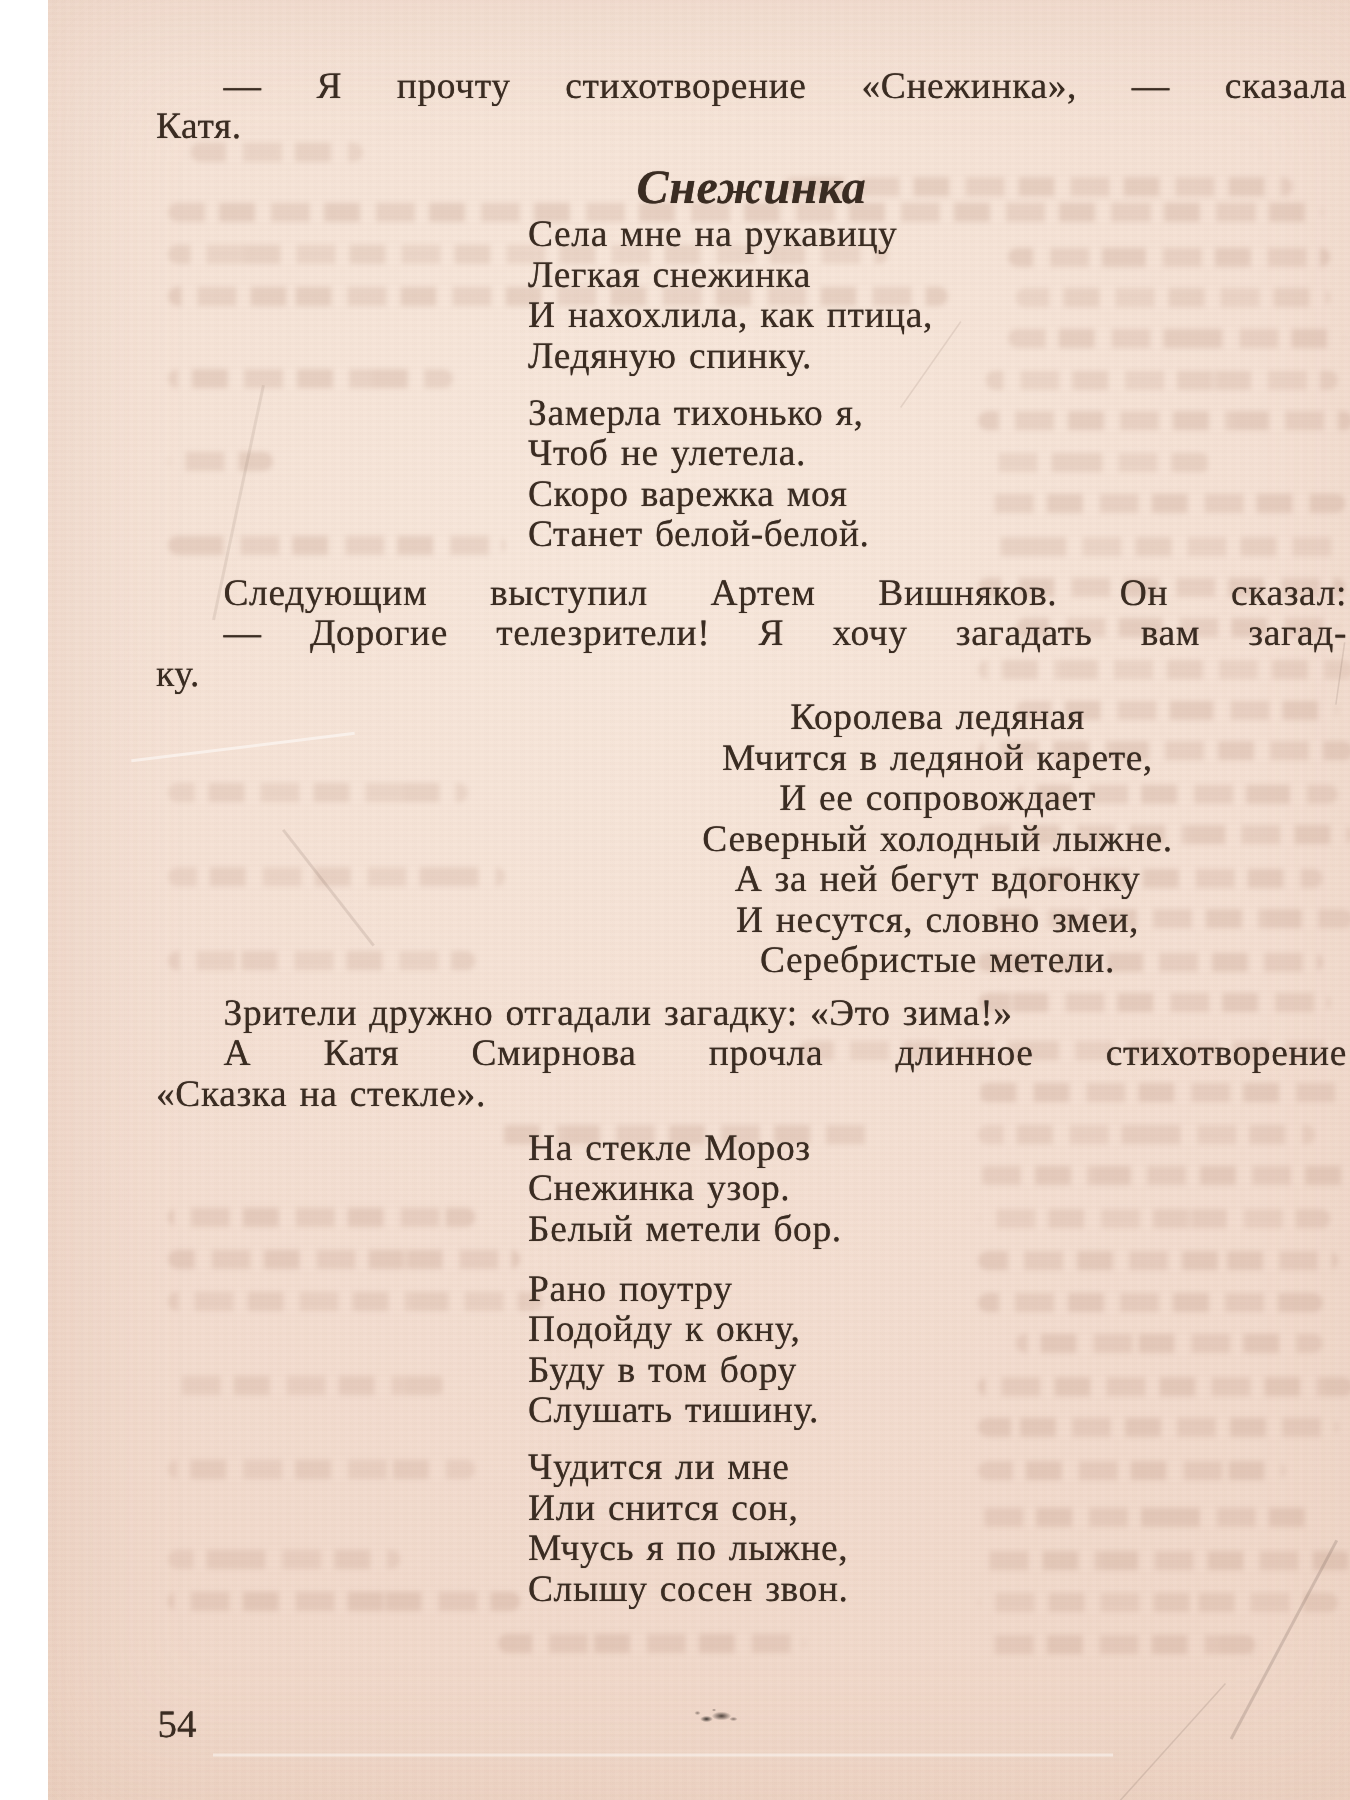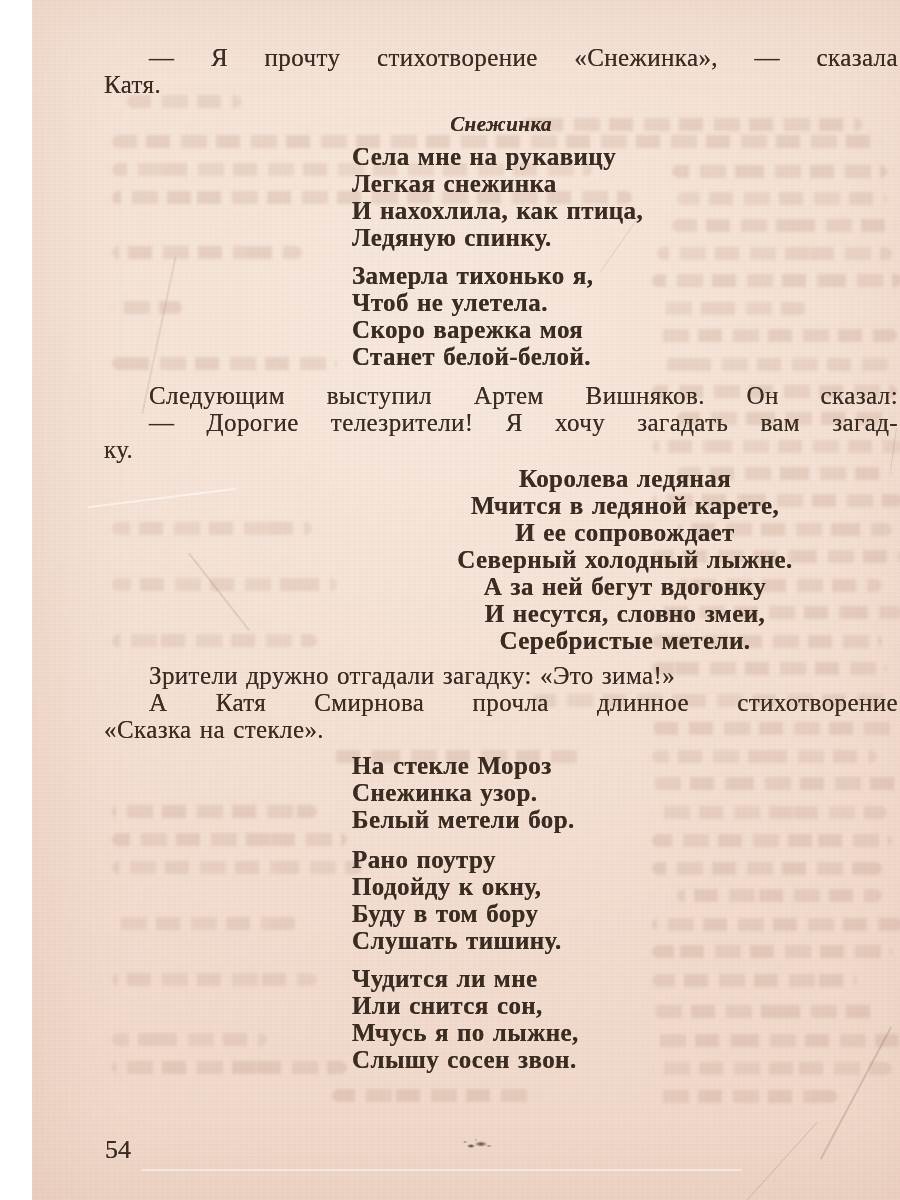--- a/index.html
+++ b/index.html
@@ -41,31 +41,31 @@
     position: absolute; left: 72px; top: 44px; width: 794px;
     font-size: 25px; line-height: 27px;
     letter-spacing: .4px; word-spacing: 1.5px;
     text-shadow: 0 0 .5px rgba(58,44,34,.85);
   }
   .para { margin: 0; }
   .line { display: block; }
   .indent { text-indent: 45px; }
   .jfull { text-align: justify; text-align-last: justify; }
   .poem-title {
-    margin: 13px 0 5px 0; line-height: 27px; font-size: 21px;
+    margin: 13px 0 5px 0; line-height: 27px; font-size: 32px;
     font-style: italic; font-weight: bold; text-align: center;
   }
   .stanza { margin: 11px 0 0 248px; }
   .stanza.s-first { margin-top: 5px; }
   .mt12 { margin-top: 12px; }
   .mt8  { margin-top: 8px; }
   .mt2  { margin-top: 2px; text-align: center; }
   .mt9  { margin-top: 9px; }
   .mt13 { margin-top: 13px; }
-  .pline { display: block; font-weight: bold; }
+  .pline { display: block; }
 
   .page-number {
     position: absolute; left: 73px; top: 1136px;
     font-size: 26px; line-height: 27px;
     font-family: "Liberation Serif", "DejaVu Serif", serif;
     color: #3a2c22; text-shadow: 0 0 .5px rgba(58,44,34,.85);
   }
   .smudge {
     position: absolute; left: 430px; top: 1137px; width: 32px; height: 14px;
     filter: blur(.4px); pointer-events: none;

